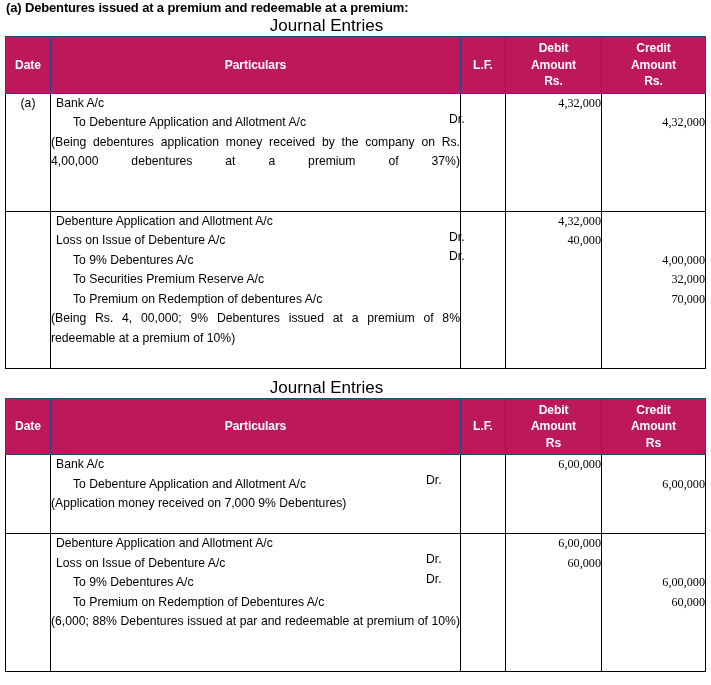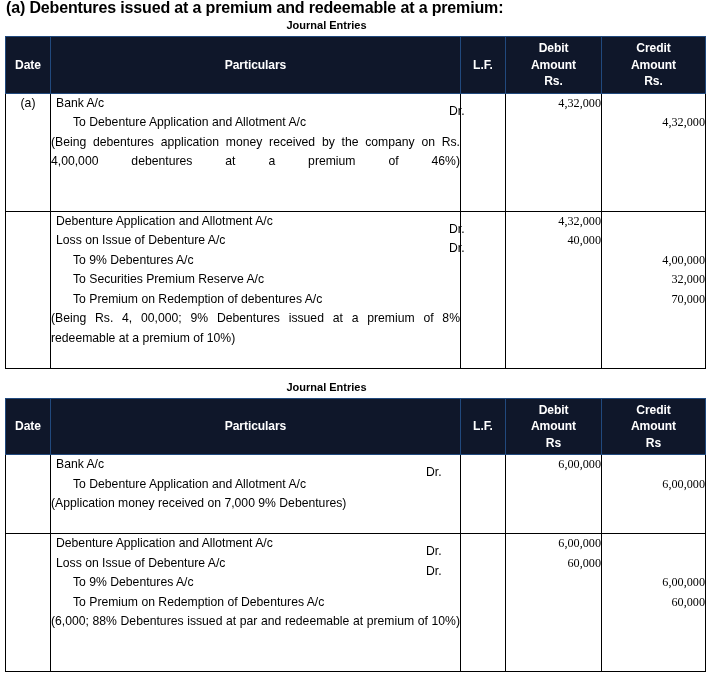--- a/index.html
+++ b/index.html
@@ -14,50 +14,50 @@
     color: #000000;
     overflow: hidden;
   }
   .page {
     position: relative;
     width: 711px;
     height: 685px;
     box-sizing: border-box;
   }
   .section-heading {
-    font-size: 16px;
+    font-size: 13px;
     font-weight: bold;
     letter-spacing: -0.15px;
     padding-left: 6px;
     line-height: 16px;
   }
   .journal-title {
-    font-size: 11px;
-    font-weight: bold;
+    font-size: 17px;
+    font-weight: normal;
     text-align: center;
     line-height: 15px;
     padding-right: 58px;
     padding-top: 2px;
     padding-bottom: 3px;
   }
   table.journal {
     border-collapse: collapse;
     table-layout: fixed;
     width: 700px;
     margin-left: 5px;
     border: 1.2px solid #000;
   }
   table.journal col.c-date    { width: 45px; }
   table.journal col.c-part    { width: 410px; }
   table.journal col.c-lf      { width: 45px; }
   table.journal col.c-debit   { width: 96px; }
   table.journal col.c-credit  { width: 104px; }
 
   table.journal th {
-    background: #0f172a;
+    background: #be185d;
     color: #ffffff;
     font-size: 12.1px;
     font-weight: bold;
     text-align: center;
     vertical-align: middle;
     border: 1.1px solid #21497D;
     padding: 3px 2px;
     line-height: 16.5px;
     letter-spacing: -0.1px;
   }
@@ -88,21 +88,21 @@
     padding: 3px 5px 4px 5px;
     margin-top: 28px;
   }
   .pline {
     position: relative;
     display: block;
     white-space: nowrap;
   }
   .pline .dr {
     position: absolute;
-    top: 8px;
+    top: 16px;
   }
   .t1 .pline .dr { left: 398px; }
   .t2 .pline .dr { left: 375px; }
   .indent1 { padding-left: 22px; }
   .indent-lead { padding-left: 5px; }
   .narration {
     display: block;
     text-align: justify;
     text-justify: inter-word;
     white-space: normal;
@@ -149,21 +149,21 @@
             <div>Rs.</div>
           </th>
         </tr>
       </thead>
       <tbody>
         <tr>
           <td class="date-cell">(a)</td>
           <td class="part-cell">
               <span class="pline indent-lead"><span>Bank A/c</span><span class="dr">Dr.</span></span>
               <span class="pline indent1"><span>To Debenture Application and Allotment A/c</span></span>
-              <span class="narration j">(Being debentures application money received by the company on Rs. 4,00,000 debentures at a premium of 46%)</span>
+              <span class="narration j">(Being debentures application money received by the company on Rs. 4,00,000 debentures at a premium of 37%)</span>
               <span class="spacer-line"></span>
             </td>
           <td class="lf-cell"></td>
           <td class="amt-cell">4,32,000</td>
           <td class="amt-cell">
 4,32,000</td>
         </tr>
         <tr>
           <td class="date-cell"></td>
           <td class="part-cell">

